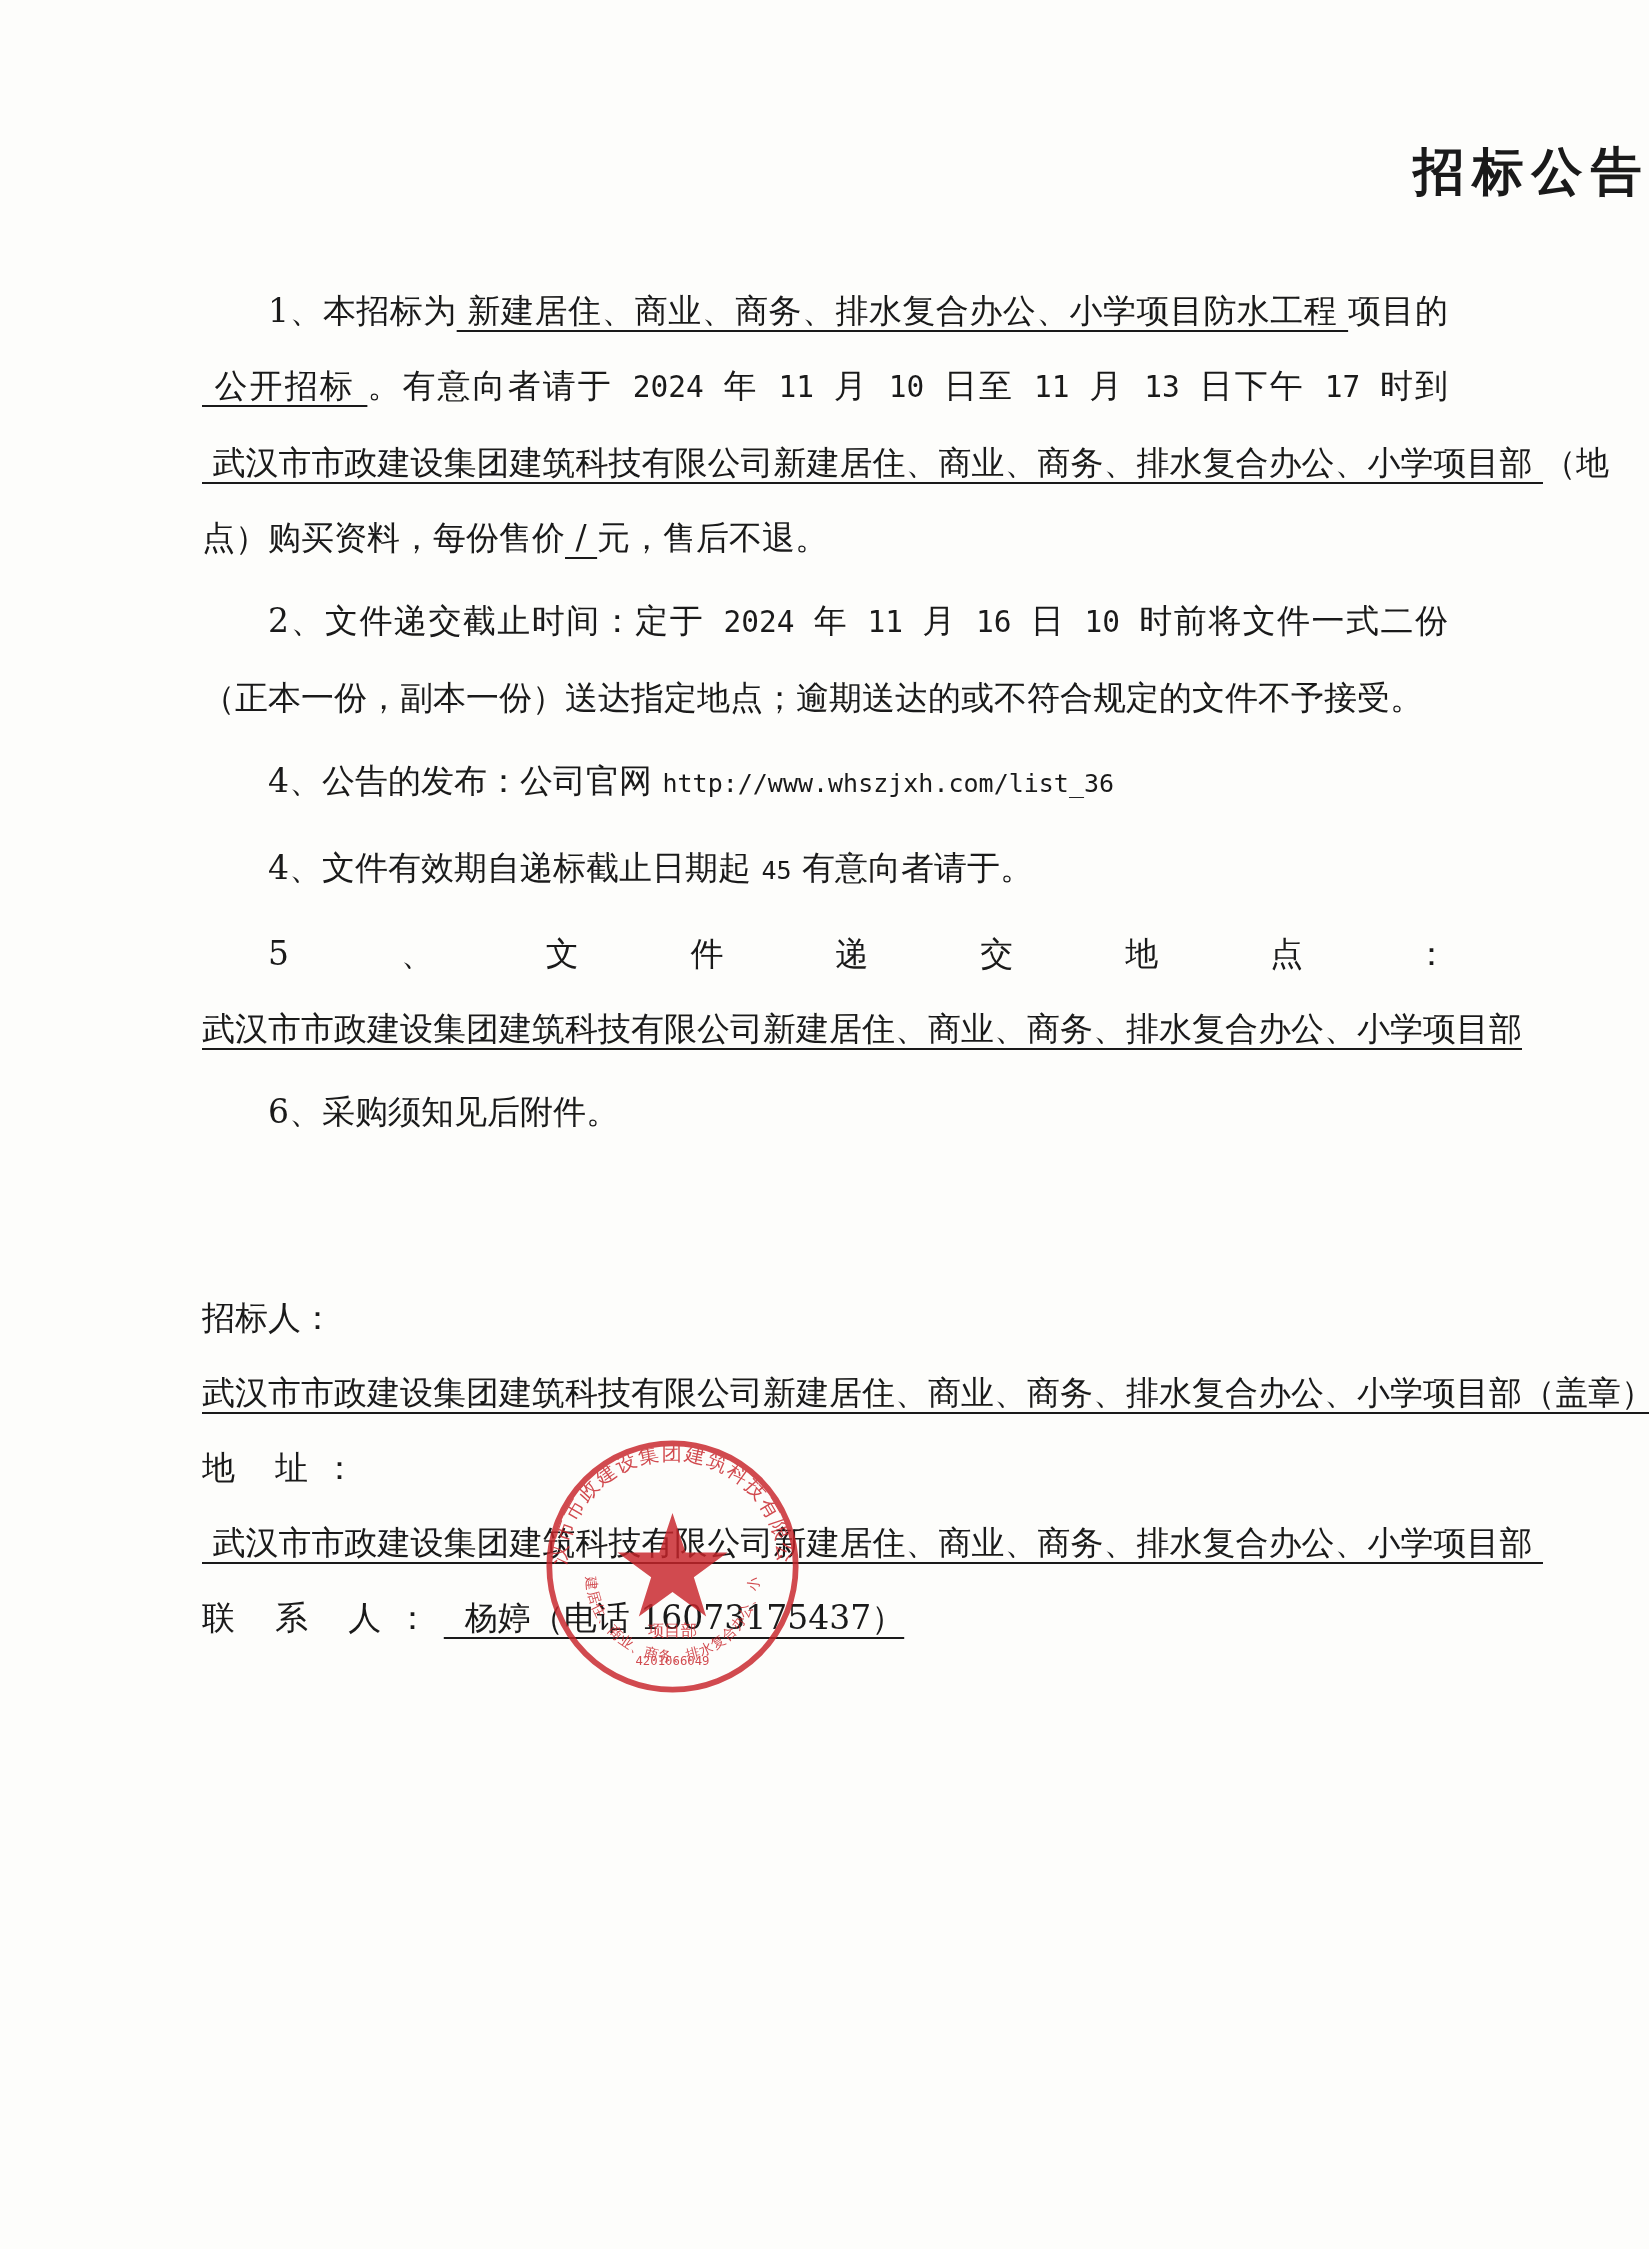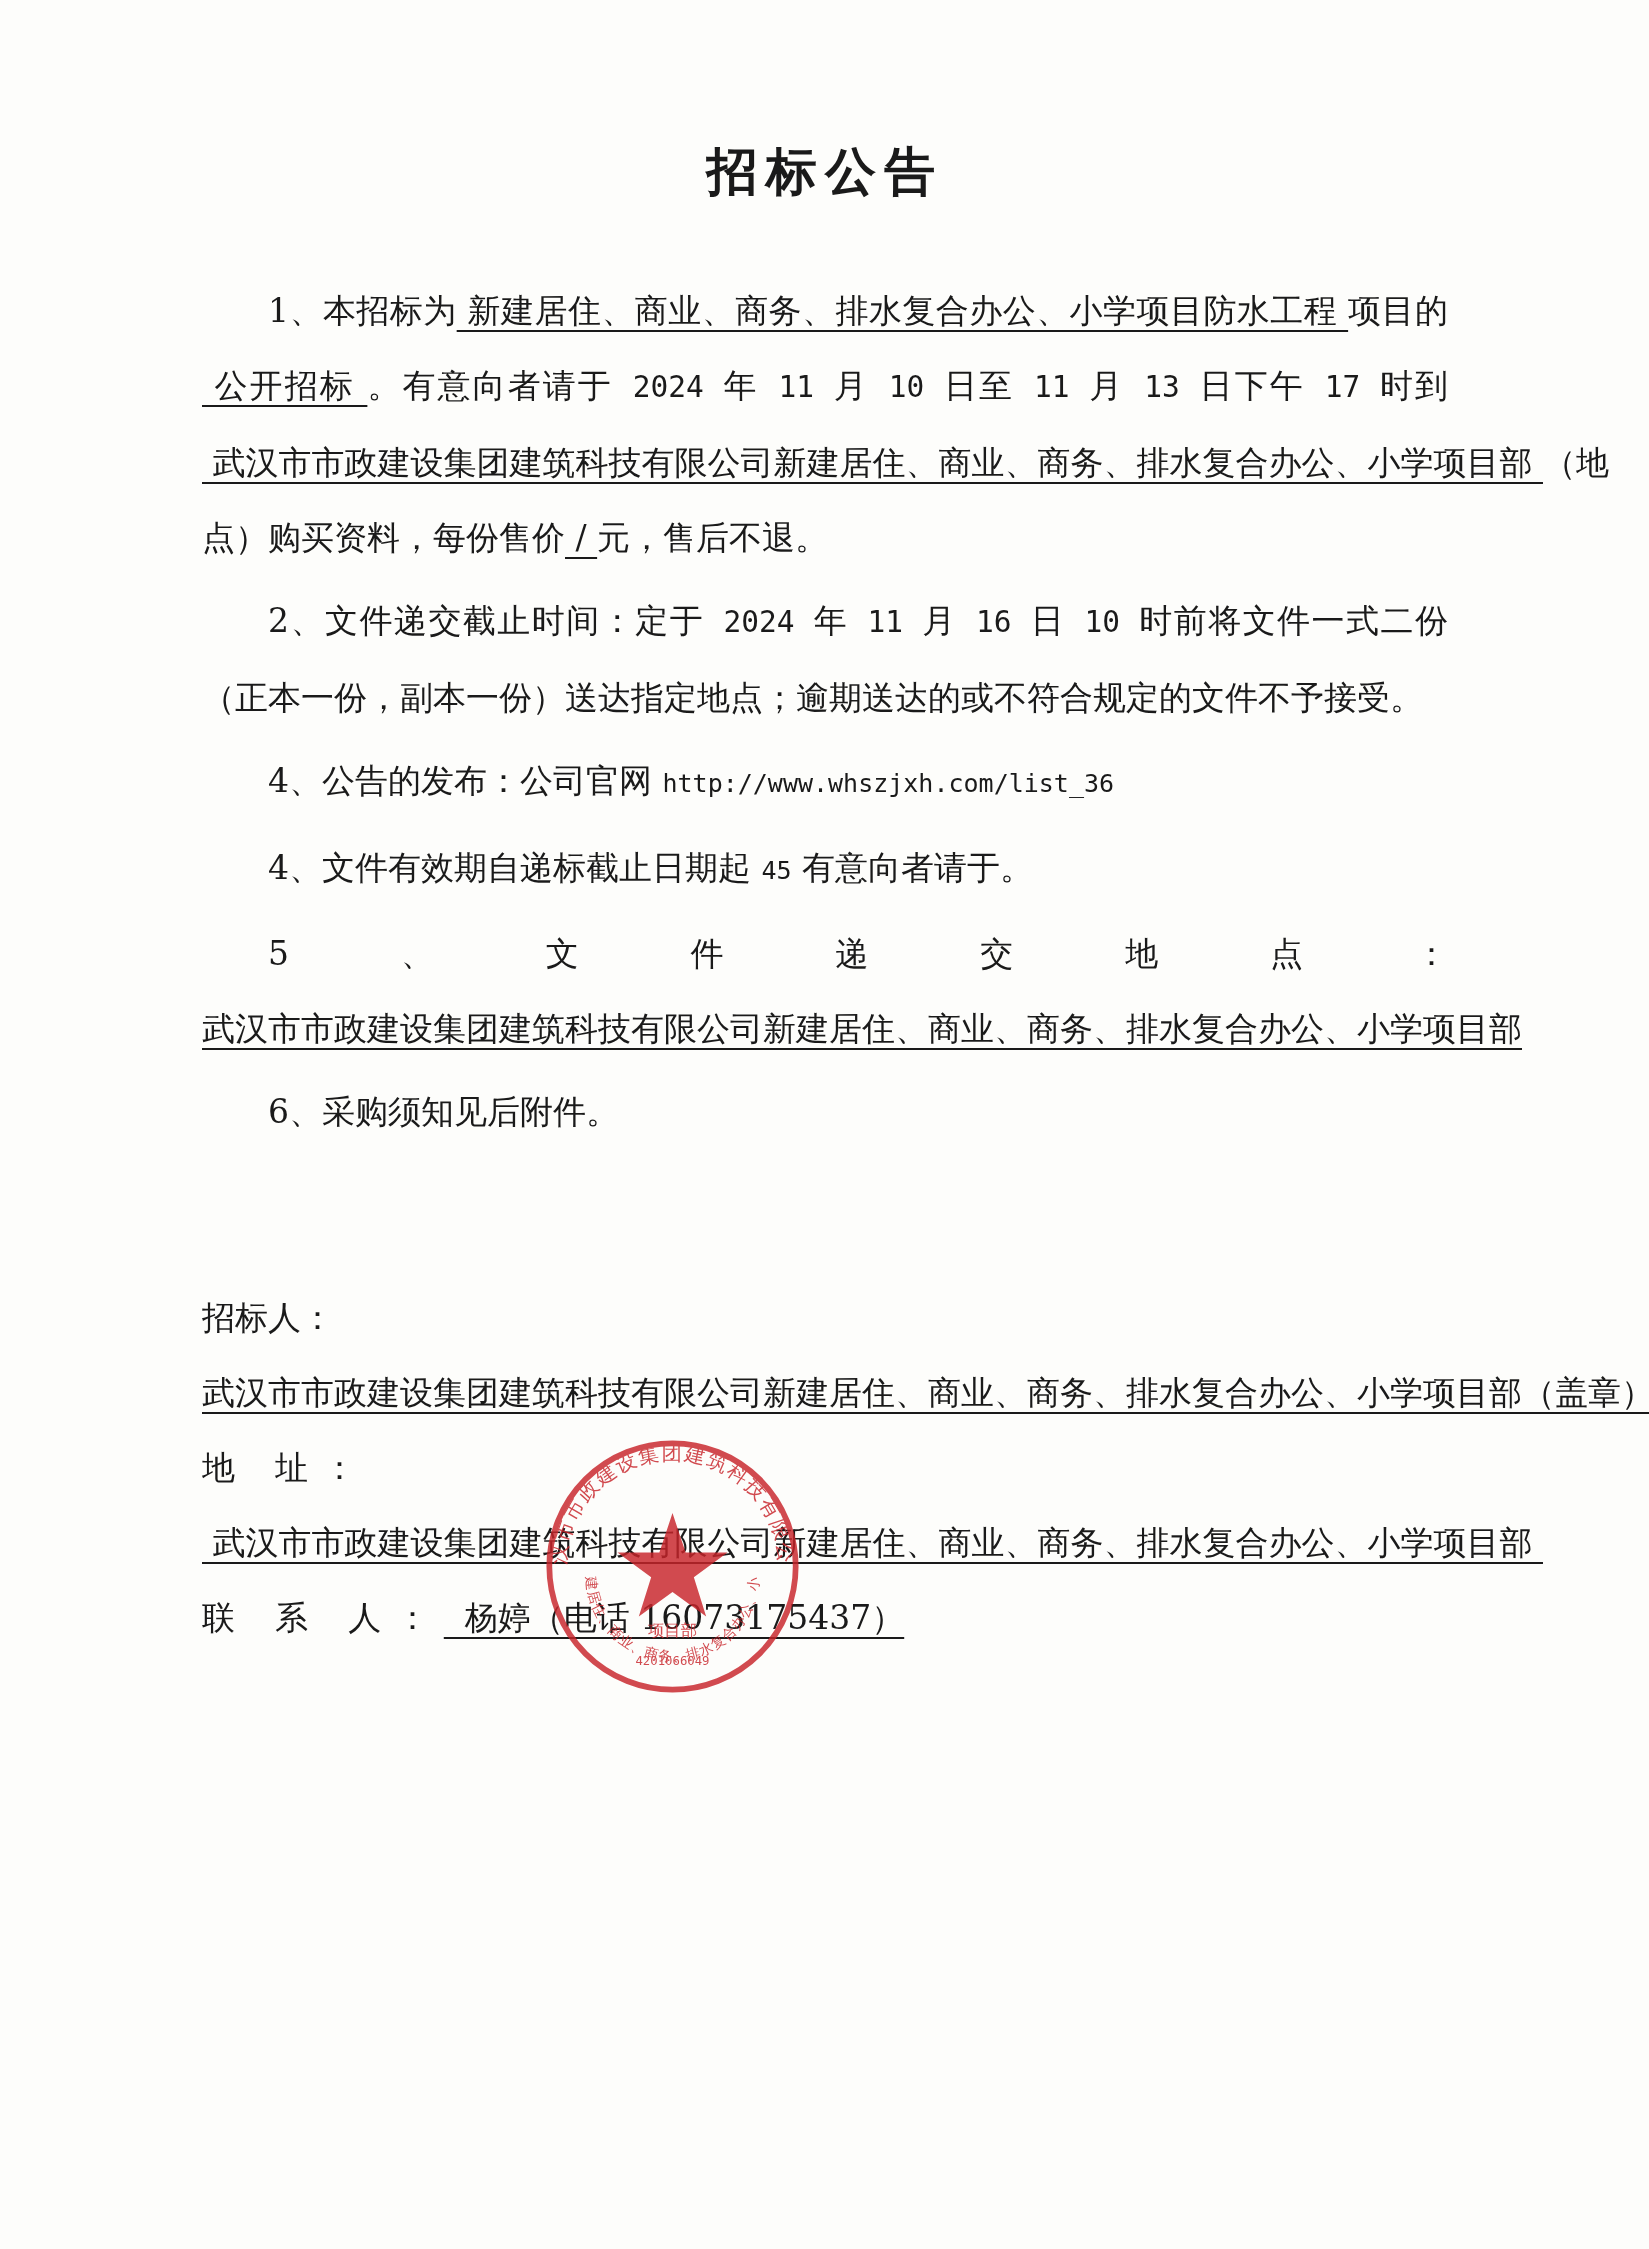--- a/index.html
+++ b/index.html
@@ -16,21 +16,21 @@
     overflow: hidden;
   }
   .page {
     position: absolute;
     top: 0; left: 0;
     width: 1650px;
     height: 2250px;
     background: #fdfdfb;
   }
   .doc-title {
-    text-align: center;
+    text-align: right;
     font-size: 51px;
     font-weight: bold;
     letter-spacing: 8.2px;
     margin-top: 138px;
     font-family: "DejaVu Serif", "Liberation Serif", serif;
   }
   .body-block {
     margin: 0 auto;
     width: 1246px;
     padding-top: 66px;

